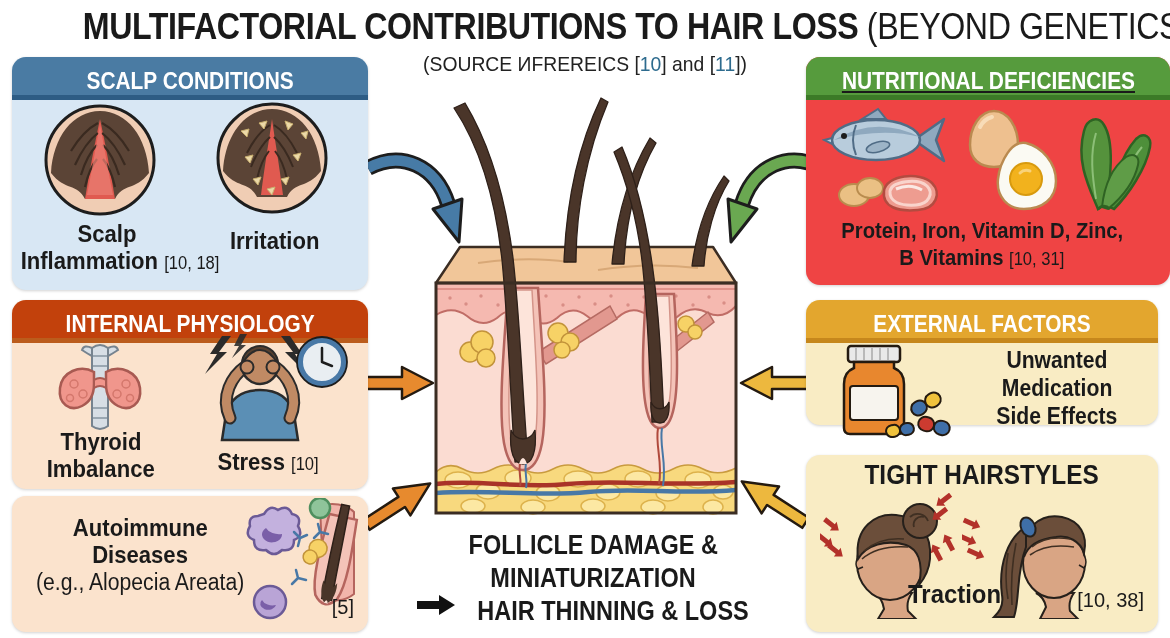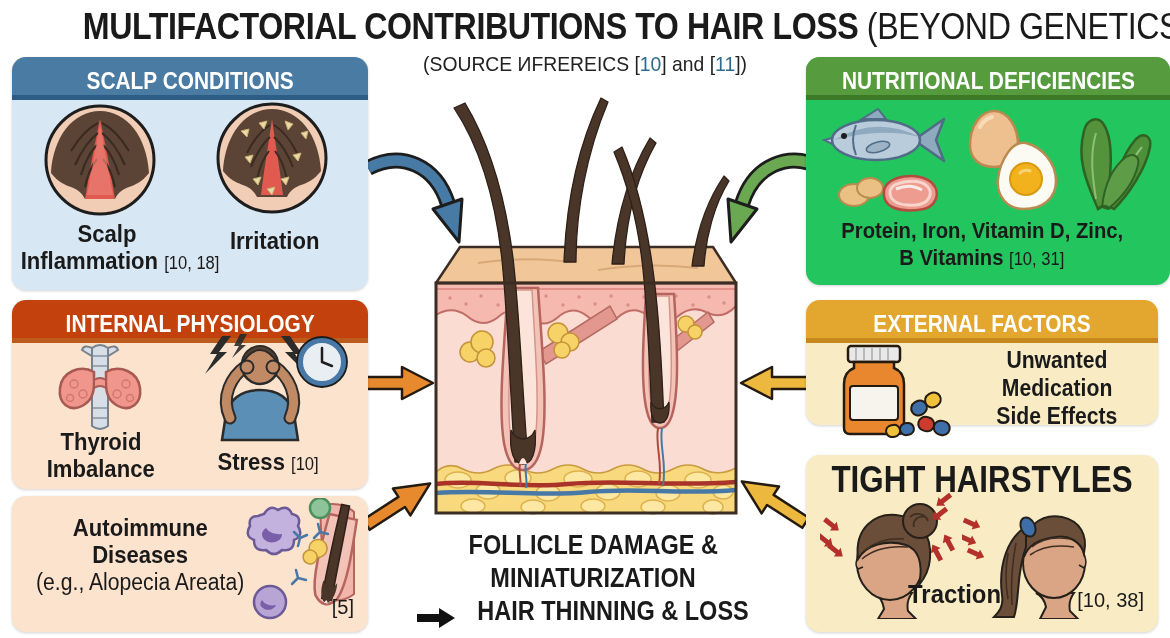--- a/index.html
+++ b/index.html
@@ -20,40 +20,40 @@
   .panel-header{height:38px;border-radius:14px 14px 0 0;display:flex;align-items:flex-end;justify-content:center;
                 color:#fff;font-weight:700;font-size:24px;}
   .hdr-strip{height:5px;}
   .lbl{font-weight:700;font-size:24px;text-align:center;line-height:27px;}
   .cite{font-weight:400;font-size:18px;}
 
   #panel-scalp{left:12px;top:57px;width:356px;height:233px;background:#d8e7f4;}
   #panel-scalp .panel-header{background:#4a7ba3;}
   #panel-scalp .hdr-strip{background:#2d5c84;}
 
-  #panel-nutrition{left:806px;top:57px;width:364px;height:228px;background:#22c55e;}
+  #panel-nutrition{left:806px;top:57px;width:364px;height:228px;background:#ef4444;text-decoration:underline;}
   #panel-nutrition .panel-header{background:#569b3d;}
   #panel-nutrition .hdr-strip{background:#3c7a27;}
 
   #panel-internal{left:12px;top:300px;width:356px;height:189px;background:#fbe3cd;}
   #panel-internal .panel-header{background:#c2410c;}
   #panel-internal .hdr-strip{background:#bb5c1c;}
 
   #panel-external{left:806px;top:300px;width:352px;height:125px;background:#f9ecc4;}
   #panel-external .panel-header{background:#e3a62e;}
   #panel-external .hdr-strip{background:#c6871c;}
 
   #panel-autoimmune{left:12px;top:496px;width:356px;height:136px;background:#fbe3cd;}
   #panel-hairstyles{left:806px;top:455px;width:352px;height:177px;background:#f9ecc4;}
 
-  .hairstyles-heading{top:4px;left:0;width:100%;text-align:center;font-size:36px;font-weight:800;}
+  .hairstyles-heading{top:4px;left:0;width:100%;text-align:center;font-size:28px;font-weight:800;}
 
   
   .result{left:396px;top:529px;width:394px;text-align:center;font-size:27px;font-weight:800;line-height:33px;}
-  .result-row3{display:flex;align-items:flex-end;justify-content:center;gap:2px;}
+  .result-row3{display:flex;align-items:flex-start;justify-content:center;gap:2px;}
 
   svg{display:block;}
 </style>
 </head>
 <body>
 
 <div class="canvas">
 
   <div class="abs title">
     <span class="cap"><span>MULTIFACTORIAL CONTRIBUTIONS TO HAIR LOSS</span><span class="t-reg"> (BEYOND GENETICS)</span></span>

